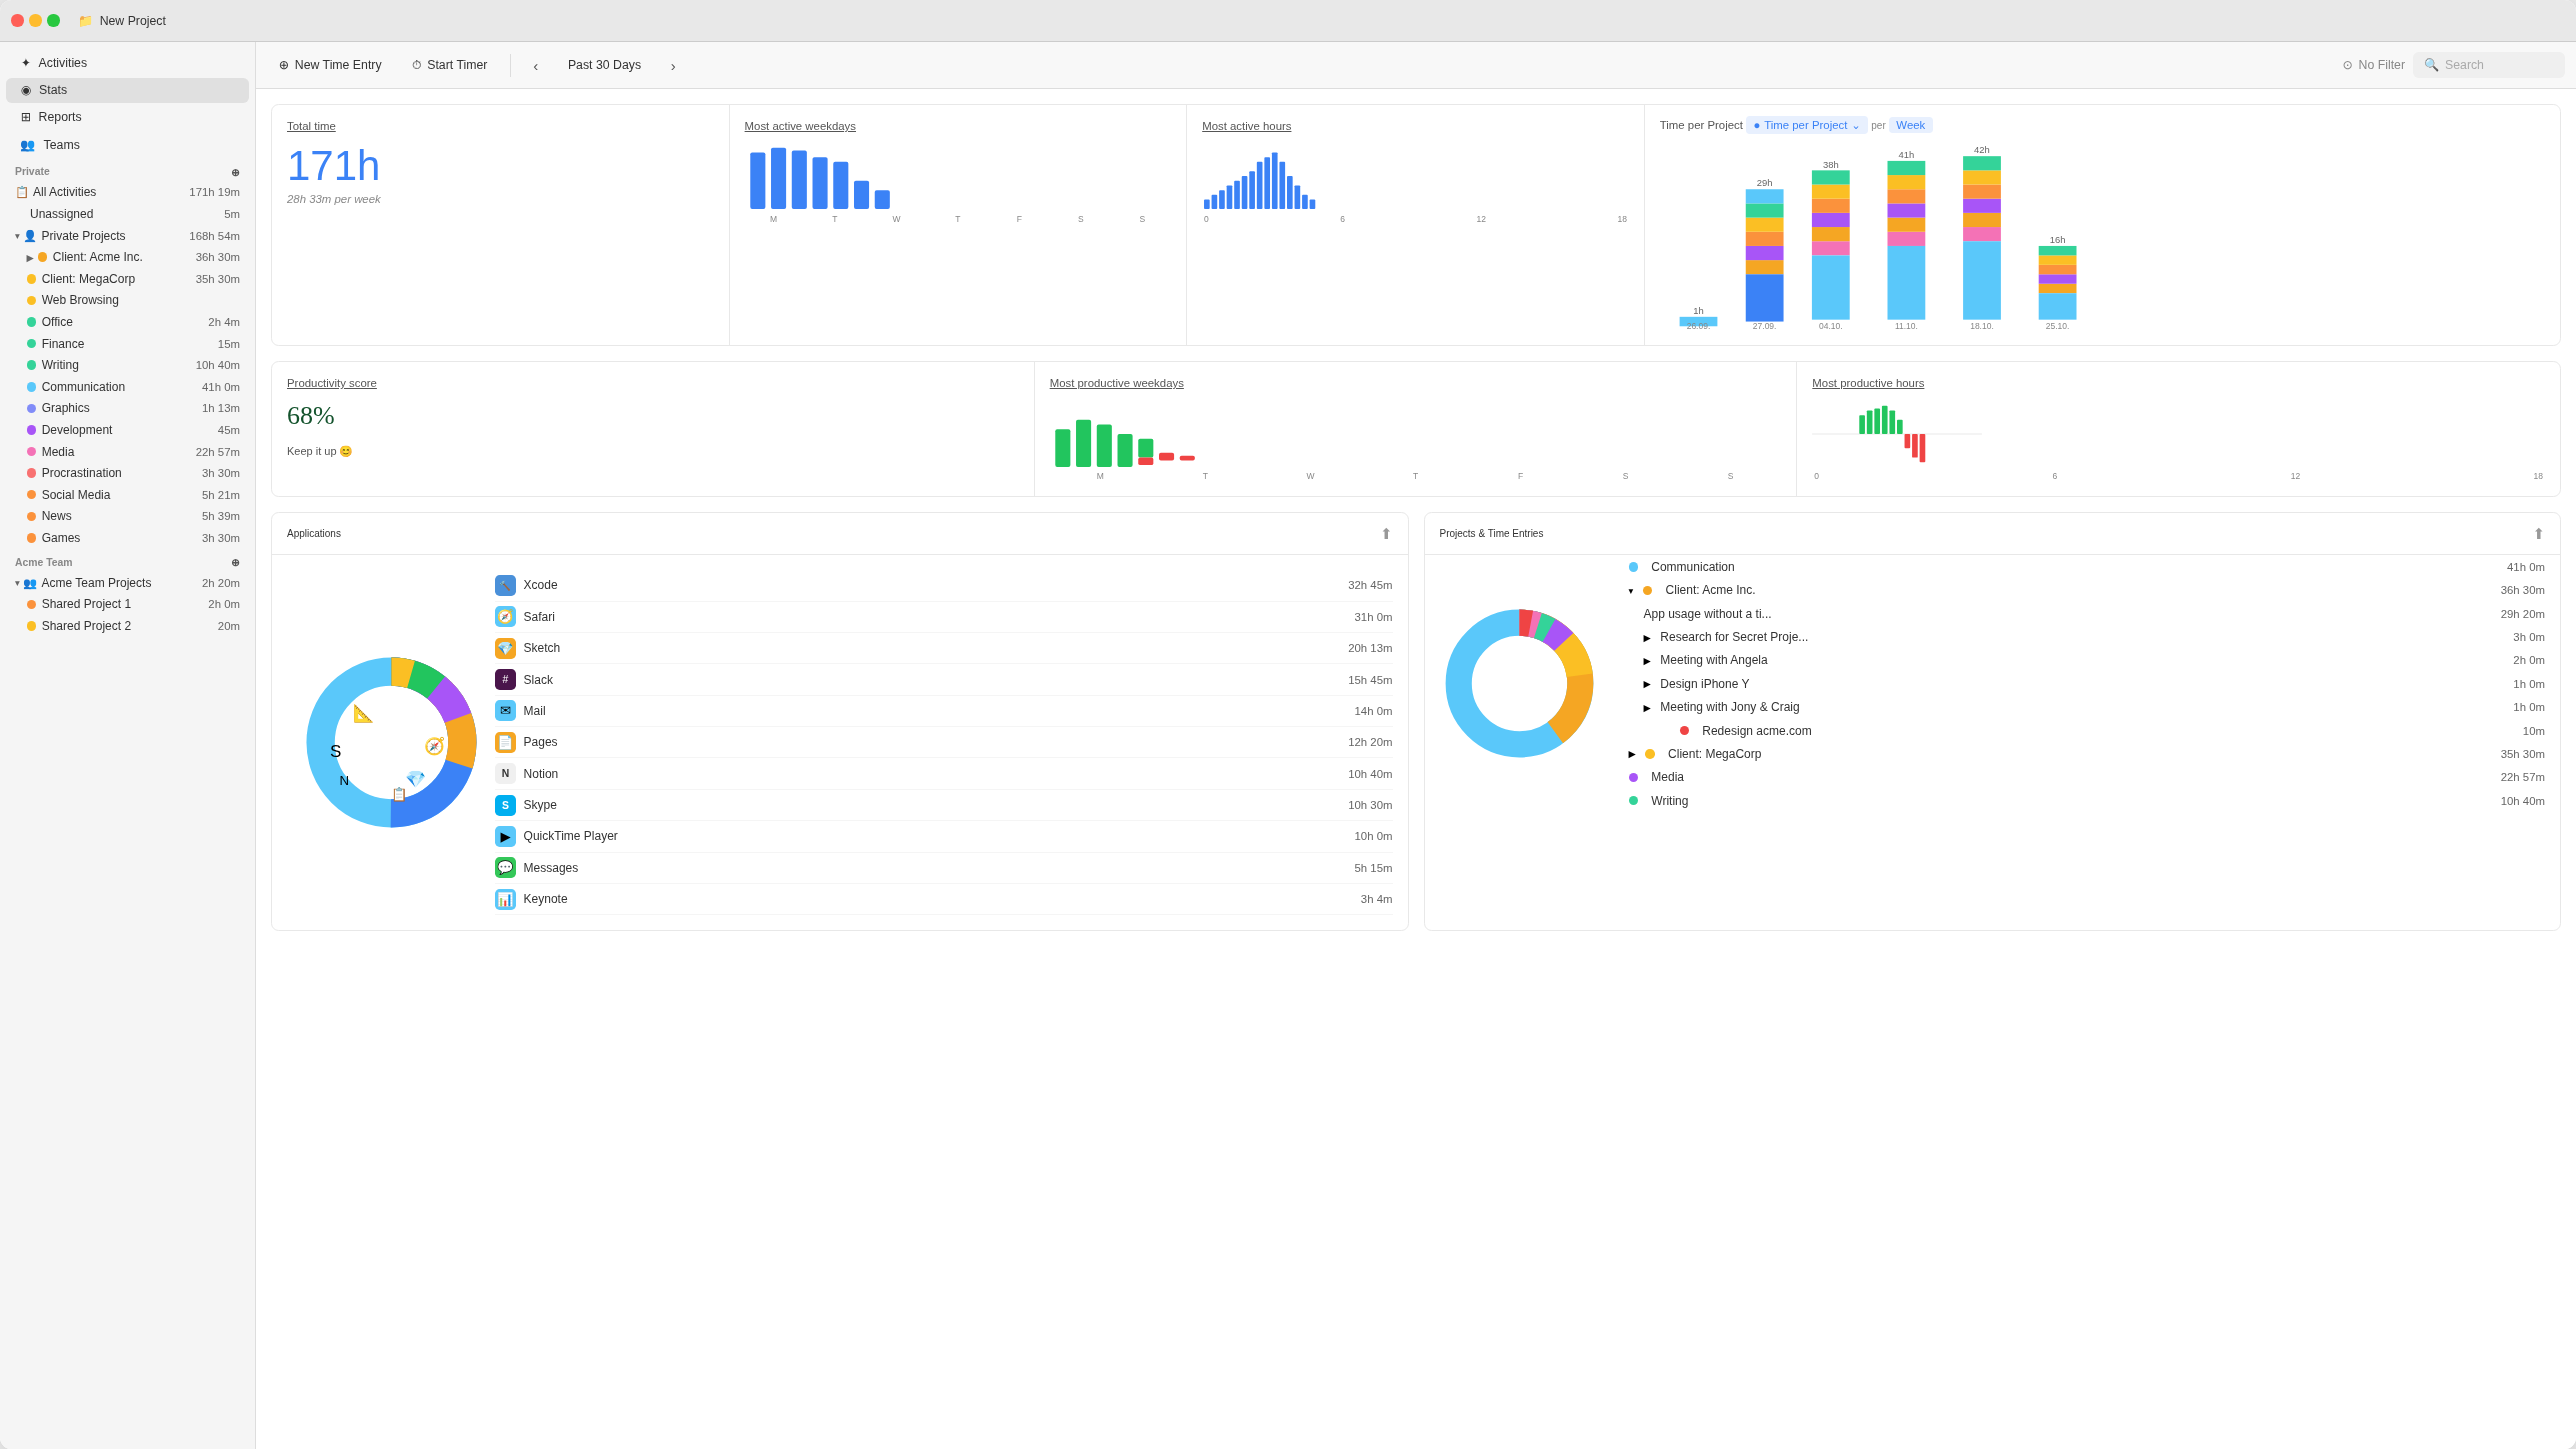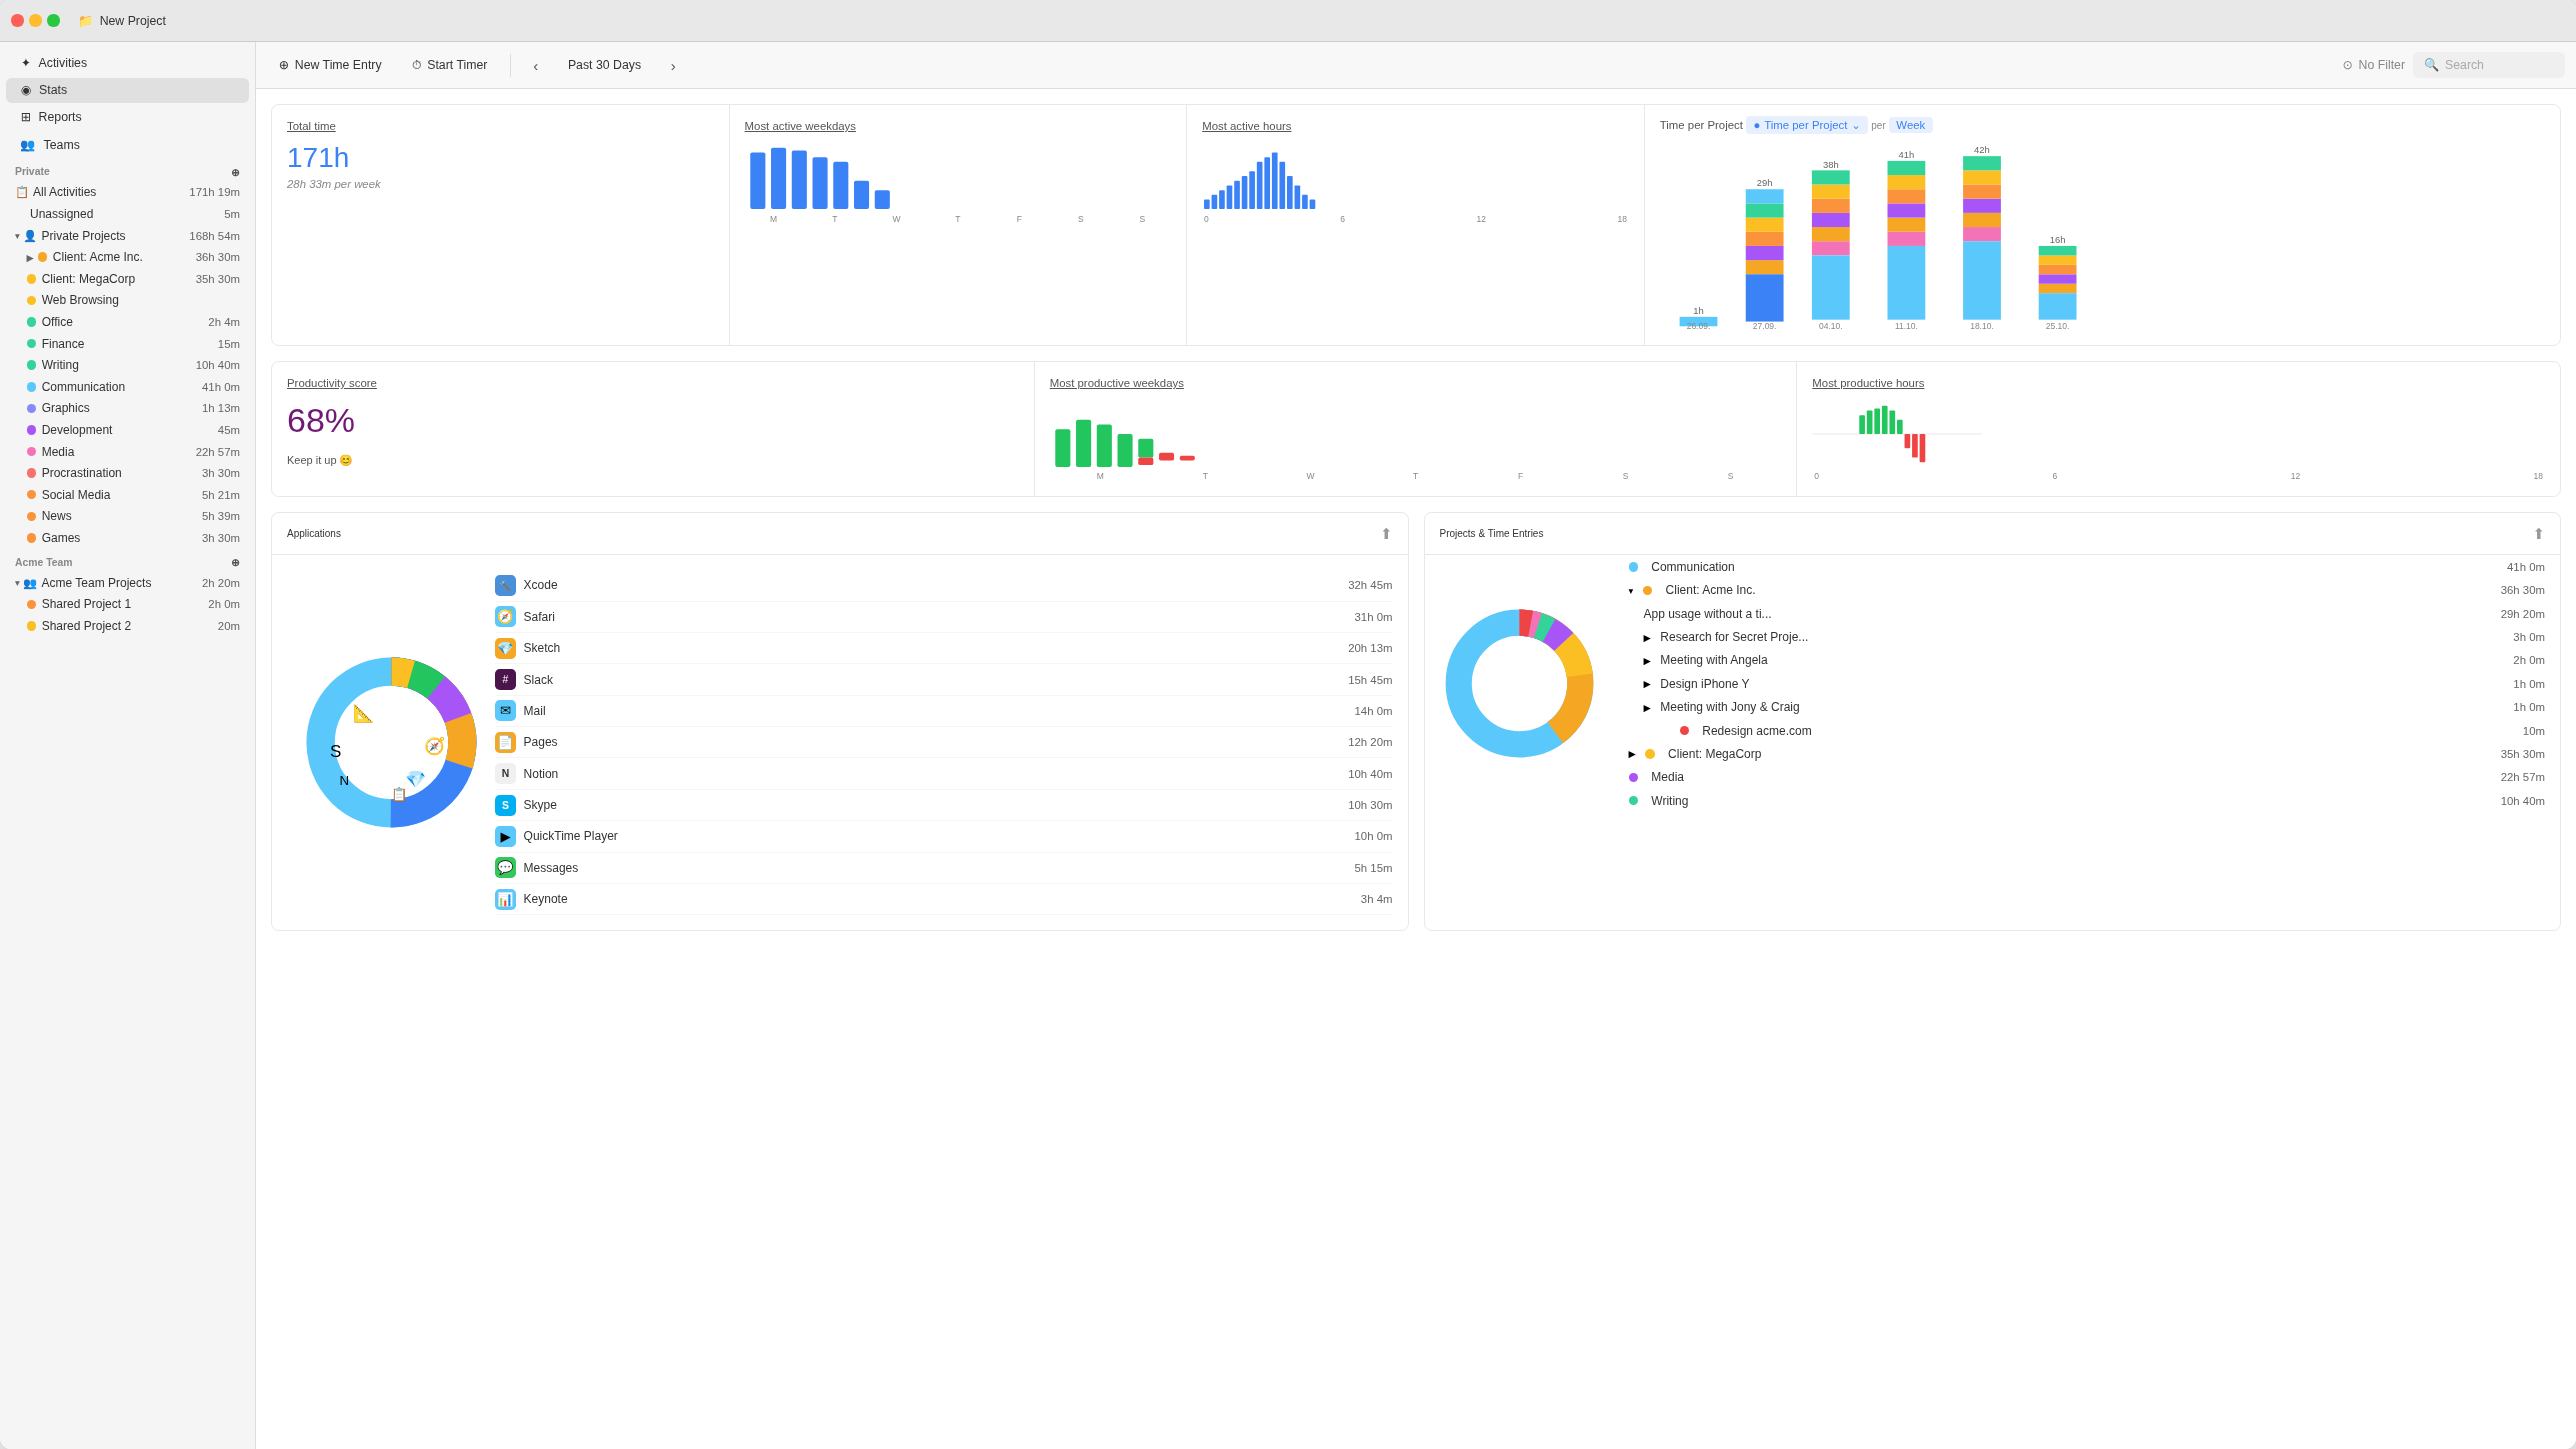--- a/index.html
+++ b/index.html
@@ -44,24 +44,24 @@
     .toolbar-period { font-size: 12.3px; color: #333; padding: 0 11.4px; }
     .toolbar-spacer { flex: 1; }
     .toolbar-filter { display: flex; align-items: center; gap: 5.7px; color: #888; font-size: 12.3px; }
     .toolbar-search { display: flex; align-items: center; gap: 5.7px; color: #aaa; font-size: 12.3px; padding: 5.7px 11.4px; border-radius: 5.7px; background: #efefef; min-width: 152px; }
 
     
     .stats-content { flex: 1; overflow-y: auto; padding: 15px; background: #fff; }
     .stats-cell { padding: 15px; border-right: 0.9px solid #e8e8e8; border-bottom: 0.9px solid #e8e8e8; }
     .stats-cell:last-child { border-right: none; }
     .stats-cell-title { font-size: 11.4px; color: #555; font-weight: 500; margin-bottom: 11.4px; text-decoration: underline; }
-    .big-number { font-size: 28px; font-weight: 300; color: #3b82f6; line-height: 1.1; }
+    .big-number { font-size: 42px; font-weight: 300; color: #3b82f6; line-height: 1.1; }
     .sub-text { font-size: 11.4px; color: #3b82f6; margin-top: 3.8px; font-style: italic; }
     .sub-text span { color: #888; }
-    .productivity-score { font-size: 34px; font-weight: 300; color: #701a75; }
+    .productivity-score { font-size: 26px; font-weight: 300; color: #14532d; font-family: Liberation Serif, serif; }
     .productivity-sub { font-size: 11px; color: #555; margin-top: 14px; }
 
     
     .bottom-grid { display: grid; grid-template-columns: 1fr 1fr; gap: 15px; margin-top: 15px; }
     .panel { border: 0.9px solid #e8e8e8; border-radius: 7.6px; overflow: hidden; }
     .panel-header { display: flex; align-items: center; justify-content: space-between; padding: 11.4px 15px; border-bottom: 0.9px solid #e8e8e8; }
     .panel-title { font-size: 10px; font-weight: 500; color: #333; }
     .panel-body { display: flex; padding: 15px; }
     .app-list { flex: 1; }
     .app-item { display: flex; align-items: center; gap: 7.6px; padding: 4.7px 0; border-bottom: 0.9px solid #f5f5f5; }

